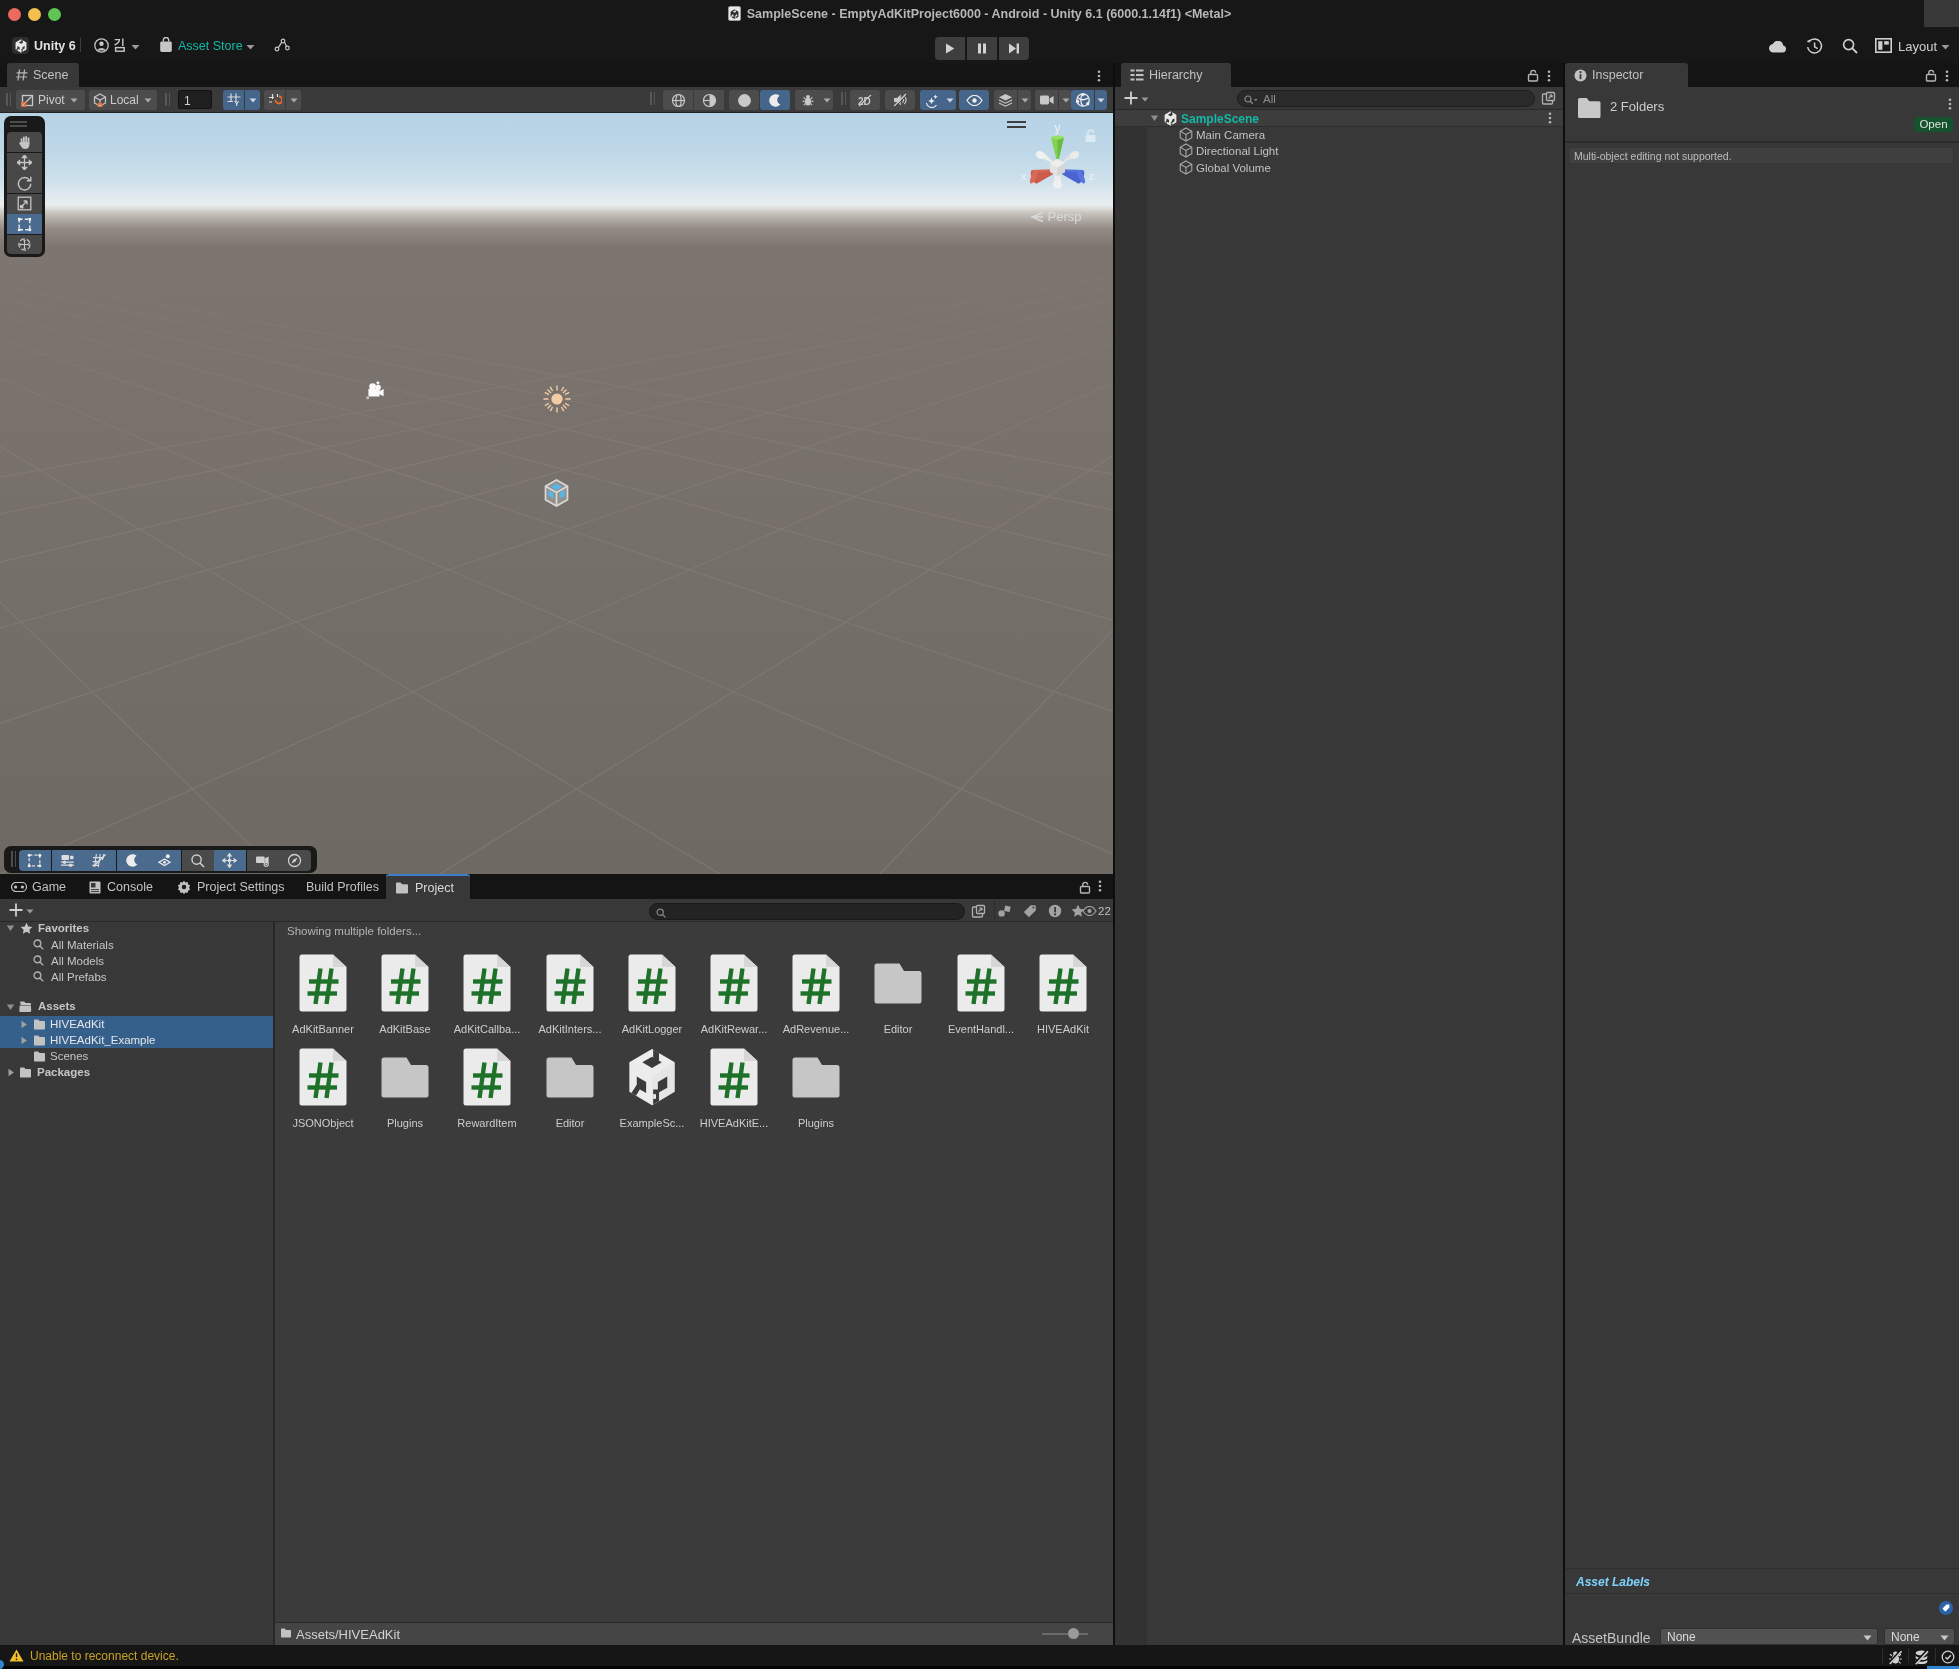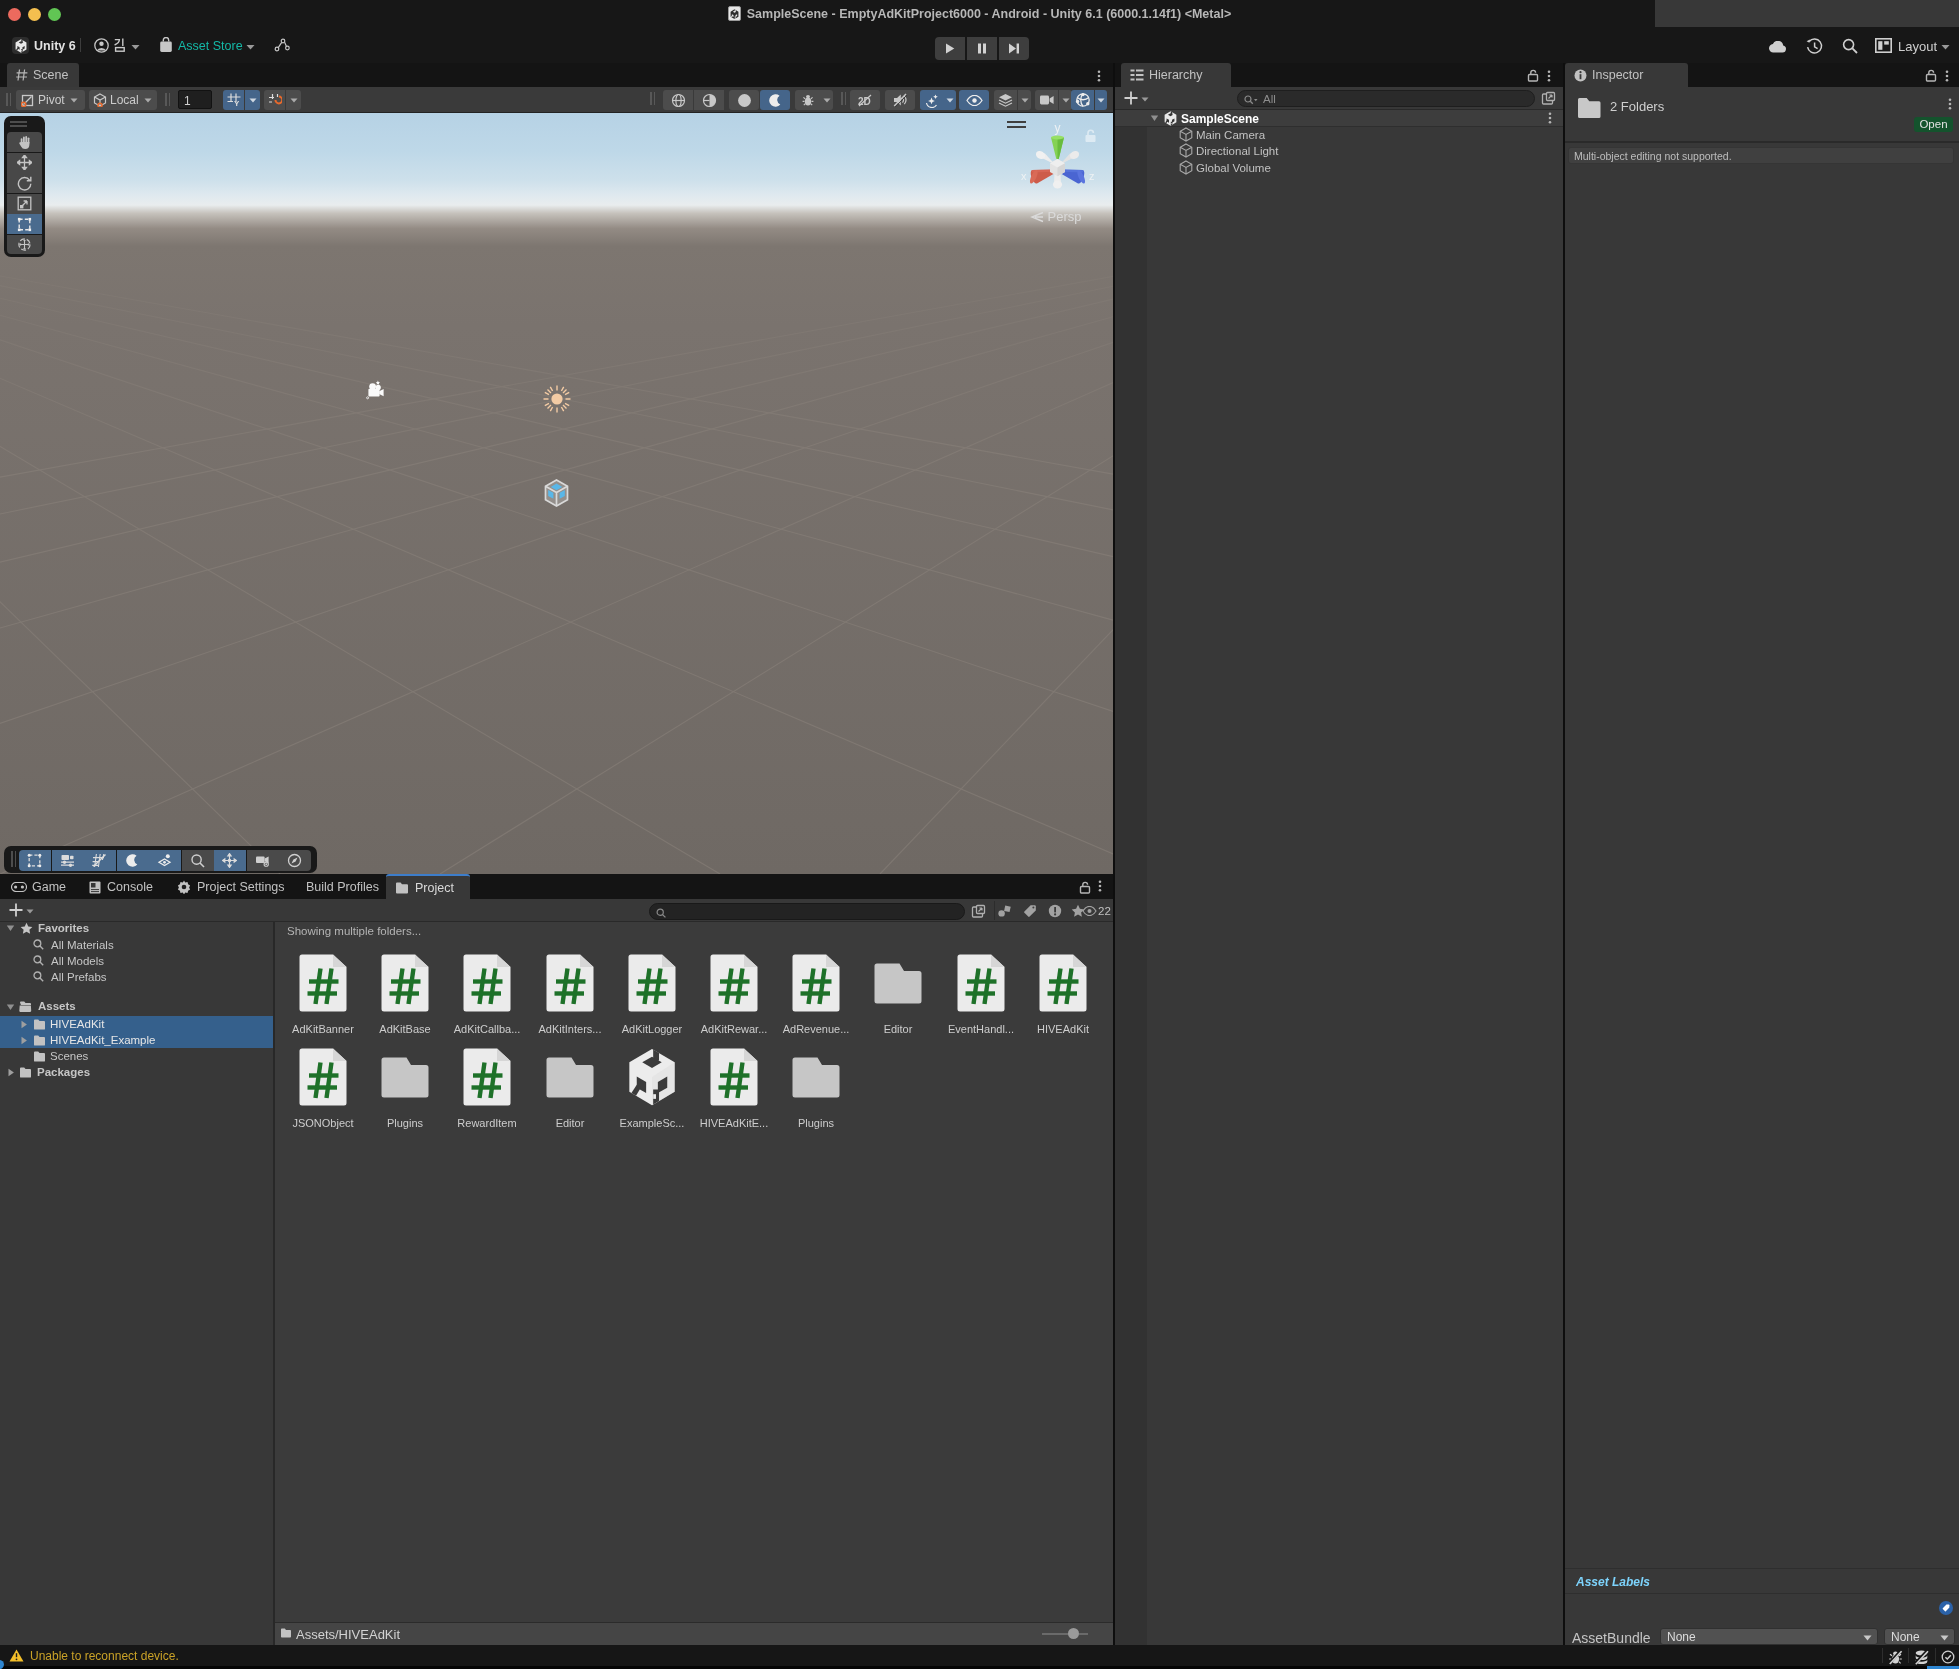--- a/index.html
+++ b/index.html
@@ -12,21 +12,21 @@
   .tab{height:24px;display:flex;align-items:center;padding:0 9px;
        color:#c2c2c2;font-size:12.5px;}
   .tab.active{background:#383838;border-radius:3px 3px 0 0;}
   .panel{background:#383838;}
   svg{display:block;}
 </style>
 </head>
 <body>
 <div id="root">
 
-  <div class="abs" id="titlebar" style="left:0;top:0;width:1655px;height:27px;background:#171717;">
+  <div class="abs" id="titlebar" style="left:0;top:0;width:1905px;height:27px;background:#171717;padding-left:19px;">
     <div class="abs" style="left:8px;top:8px;width:13px;height:13px;border-radius:50%;background:#ec6a5e;"></div>
     <div class="abs" style="left:28px;top:8px;width:13px;height:13px;border-radius:50%;background:#f4bf4f;"></div>
     <div class="abs" style="left:48px;top:8px;width:13px;height:13px;border-radius:50%;background:#61c554;"></div>
     <div class="abs row" style="left:0;top:0;width:1959px;height:27px;justify-content:center;">
       <svg width="13" height="15" viewBox="0 0 13 15" style="margin-right:6px;">
         <rect x="0.5" y="0.5" width="12" height="14" rx="1.5" fill="#e8e8e8" stroke="#9a9a9a"></rect>
         <g transform="translate(2.2,3.2) scale(0.135)">
             <use href="#ulogo-dark"></use>
           </g>
       </svg>
@@ -927,21 +927,21 @@
     </g>
   </svg>
 
   <div class="abs" style="left:1115px;top:110px;width:448px;height:17px;background:#3d3d3d;border-bottom:1px solid #2e2e2e;box-sizing:border-box;"></div>
   <svg class="abs" style="left:1150px;top:114px;" width="9" height="8" viewBox="0 0 9 8">
       <path d="M0.8,1.5 h7.4 l-3.7,5.4 z" fill="#8f8f8f"></path>
     </svg>
   <svg class="abs" style="left:1164px;top:111px;" width="13" height="15" viewBox="0 0 64 74">
       <use href="#ulogo-light"></use>
     </svg>
-  <div class="abs" style="left:1181px;top:112px;font-size:12px;font-weight:bold;color:#ffffff;">SampleScene</div>
+  <div class="abs" style="left:1181px;top:112px;font-size:12px;font-weight:bold;color:#14b8a6;">SampleScene</div>
   <svg class="abs" style="left:1548px;top:112px;" width="4" height="12" viewBox="0 0 4 12">
       <g fill="#b5b5b5">
         <circle cx="2" cy="1.8" r="1.3"></circle>
         <circle cx="2" cy="6" r="1.3"></circle>
         <circle cx="2" cy="10.2" r="1.3"></circle>
       </g>
     </svg>
 
   <div class="abs" style="left:1115px;top:127px;width:32px;height:1518px;background:#323232;"></div>
 

